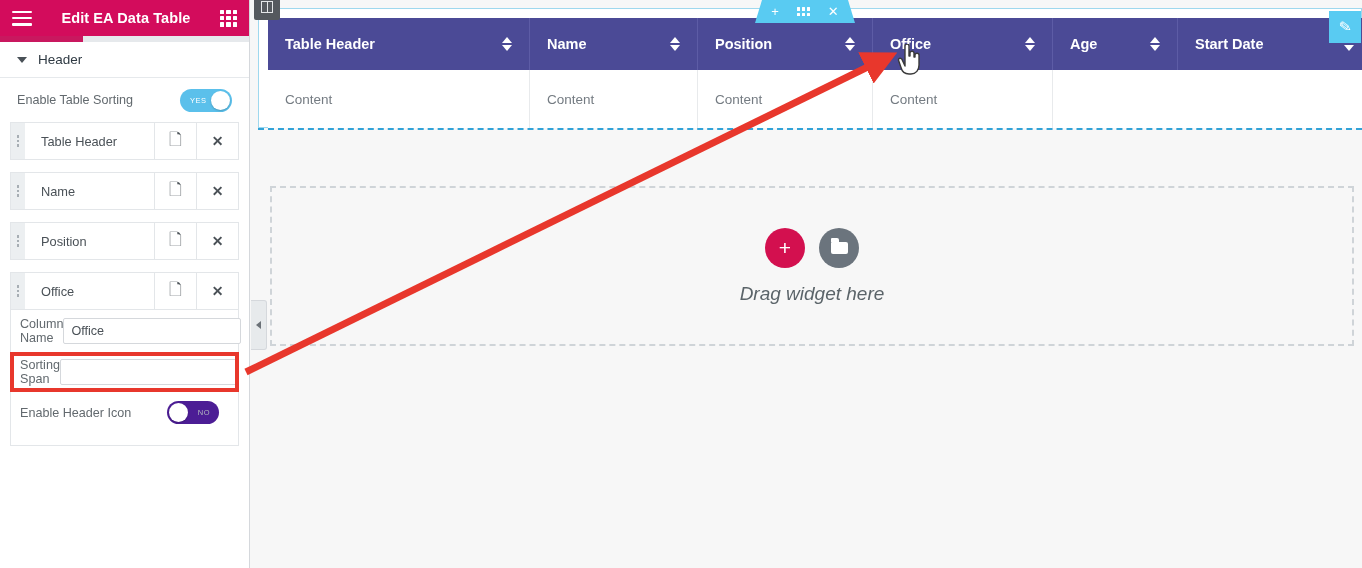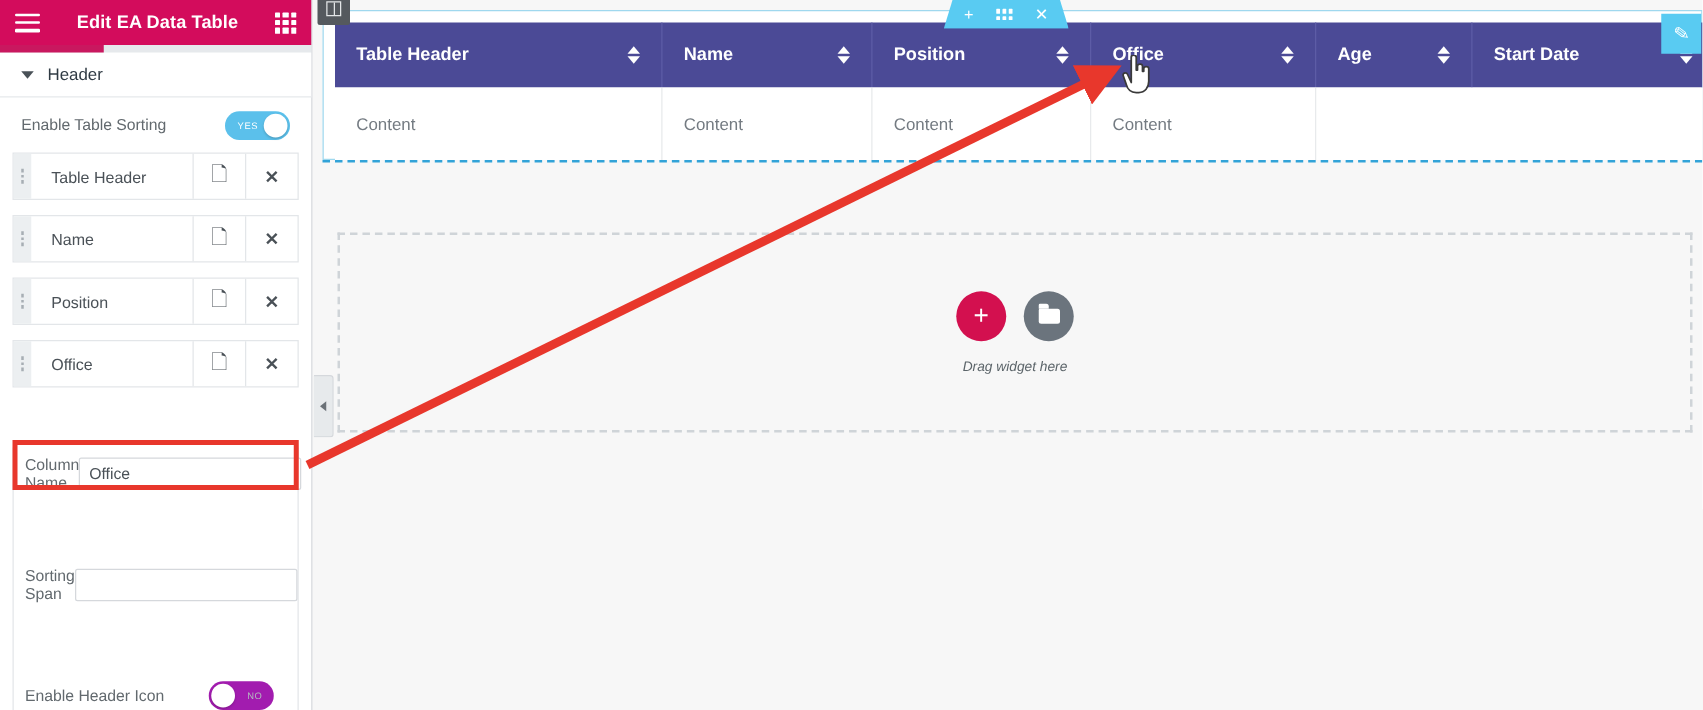--- a/index.html
+++ b/index.html
@@ -47,21 +47,21 @@
     border-right: 5px solid transparent; border-top: 6px solid #495157; }
   #header-accordion .sec-title { font-size: 13.5px; font-weight: 400; color: #2f3a43; }
 
   .row-setting { display: flex; align-items: center; padding: 0 17px; height: 44px; }
   .row-setting .lbl { font-size: 12.6px; color: #62696e; flex: 1; }
 
   
   .toggle { width: 52px; height: 23px; border-radius: 12px; position: relative;
     display: flex; align-items: center; cursor: pointer; }
   .toggle.on { background: #5bc0eb; }
-  .toggle.off { background: #a21caf; }
+  .toggle.off { background: #4c1d95; }
   .toggle .knob { position: absolute; width: 19px; height: 19px; border-radius: 50%;
     background: #fff; top: 2px; box-shadow: 0 1px 2px rgba(0,0,0,.2); }
   .toggle.on .knob { right: 2px; }
   .toggle.off .knob { left: 2px; }
   .toggle .tg-txt { position: absolute; font-size: 7.5px; font-weight: 400; color: #fff; letter-spacing: .5px; }
   .toggle.on .tg-txt { left: 10px; }
   .toggle.off .tg-txt { right: 9px; color: #b3b9bf; }
 
   
   #repeater { padding: 0 10px; }
@@ -73,21 +73,21 @@
   .rep-handle .dots i { width: 2.5px; height: 2.5px; background: #a7aeb4; display: block; }
   .rep-label { flex: 1; display: flex; align-items: center; padding-left: 16px;
     font-size: 12.8px; color: #4a5157; cursor: pointer; }
   .rep-btn { width: 42px; display: flex; align-items: center; justify-content: center;
     border-left: 1px solid #e3e6e9; cursor: pointer; color: #4a5157; }
   .rep-btn.close { font-size: 14px; font-weight: 700; }
 
   
   #fields-card { margin: 0 10px; border: 1px solid #e3e6e9; border-top: none;
     padding: 0 0 12px 0; background: #fff; position: relative; }
-  .field-row { display: flex; align-items: center; height: 41px; padding: 0 9px; margin-top: 48px; }
+  .field-row { display: flex; align-items: center; height: 41px; padding: 0 9px; }
   .field-row .f-label { width: 103px; font-size: 12.6px; color: #62696e; }
   .field-row .f-input { flex: 1; height: 26px; border: 1px solid #d5d8dc; border-radius: 2px;
     background: #fff; font-size: 12.6px; color: #4a5157; padding: 0 7px;
     font-family: "Liberation Sans", sans-serif; outline: none; }
   .field-row .f-toggle-wrap { flex: 1; display: flex; justify-content: flex-start; padding-left: 2px; }
 
   
   #red-highlight {
     position: absolute; left: 10px; top: 352px; width: 229px; height: 40px;
     border: 4px solid #e8372c; pointer-events: none; z-index: 30;
@@ -175,21 +175,21 @@
   }
   #dz-btns { display: flex; gap: 14px; }
   .dz-circle { width: 40px; height: 40px; border-radius: 50%;
     display: flex; align-items: center; justify-content: center; cursor: pointer; }
   .dz-add { background: #d3104f; color: #fff; font-size: 21px; line-height: 1; }
   .dz-folder { background: #6b747d; }
   .dz-folder .fold { width: 17px; height: 12px; background: #fff; border-radius: 1px 2px 2px 2px;
     position: relative; }
   .dz-folder .fold:before { content:''; position: absolute; left: 0; top: -3.5px;
     width: 8px; height: 4px; background: #fff; border-radius: 1px 2px 0 0; }
-  #dz-label { margin-top: 15px; font-size: 11px; font-style: italic; color: #5b6469; }
+  #dz-label { margin-top: 15px; font-size: 19px; font-style: italic; color: #5b6469; }
 
   
   #section-dashed {
     position: absolute; left: 8px; top: 128px; width: 1104px; height: 0;
     border-top: 2px dashed #32a3d8;
   }
 
   
   #arrow-svg { position: absolute; left: 0; top: 0; width: 1362px; height: 568px;
     pointer-events: none; z-index: 40; }

